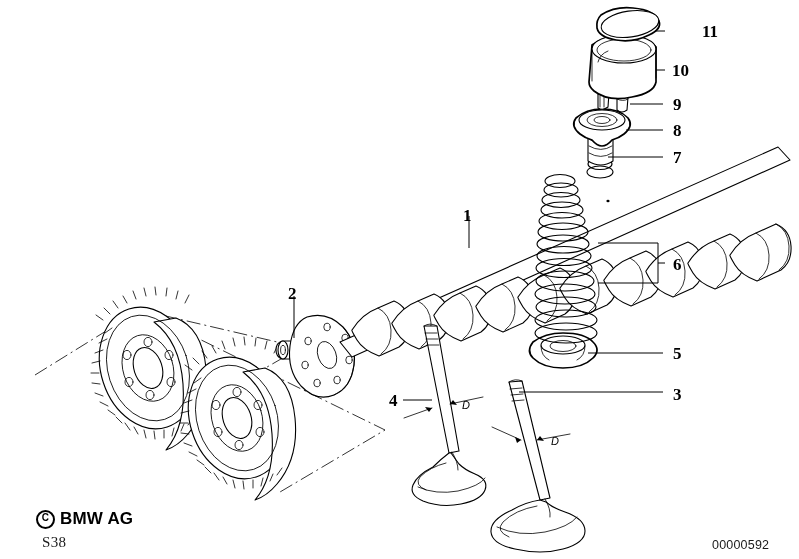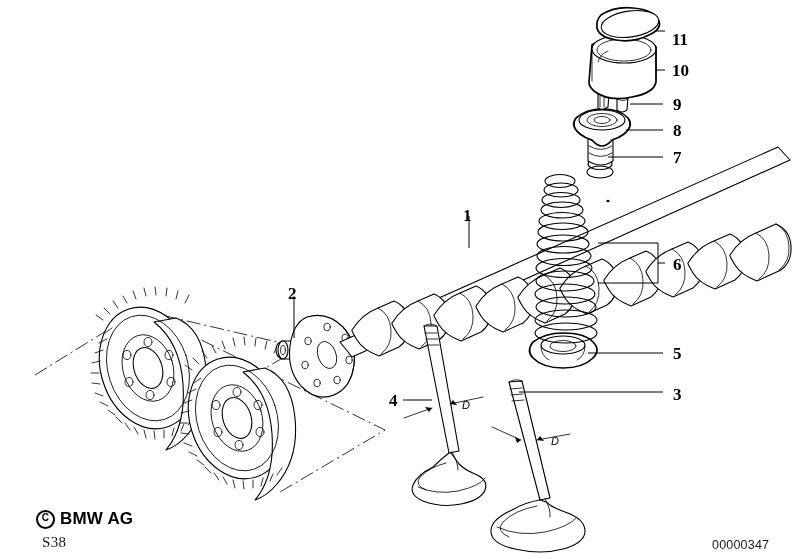--- a/index.html
+++ b/index.html
@@ -369,27 +369,27 @@
   <div class="callout" style="left:463px;  top:207px;">1</div>
   <div class="callout" style="left:288px;  top:285px;">2</div>
   <div class="callout" style="left:673px;  top:386px;">3</div>
   <div class="callout" style="left:389px;  top:392px;">4</div>
   <div class="callout" style="left:673px;  top:345px;">5</div>
   <div class="callout" style="left:673px;  top:256px;">6</div>
   <div class="callout" style="left:673px;  top:149px;">7</div>
   <div class="callout" style="left:673px;  top:122px;">8</div>
   <div class="callout" style="left:673px;  top:96px;">9</div>
   <div class="callout" style="left:672px;  top:62px;">10</div>
-  <div class="callout" style="left:672px;  top:23px;margin-top:8px;">11</div>
+  <div class="callout" style="left:702px;  top:23px;">11</div>
 
   <div class="dimlabel" style="left:462px; top:400px;">D</div>
   <div class="dimlabel" style="left:551px; top:436px;">D</div>
 
   <div id="code-label">S38</div>
 
   <div id="copyright">
     <span class="cmark">C</span>
     <span>BMW AG</span>
   </div>
 
-  <div id="partnumber-label">00000347</div>
+  <div id="partnumber-label">00000592</div>
 
 </div>
 
 </body></html>

